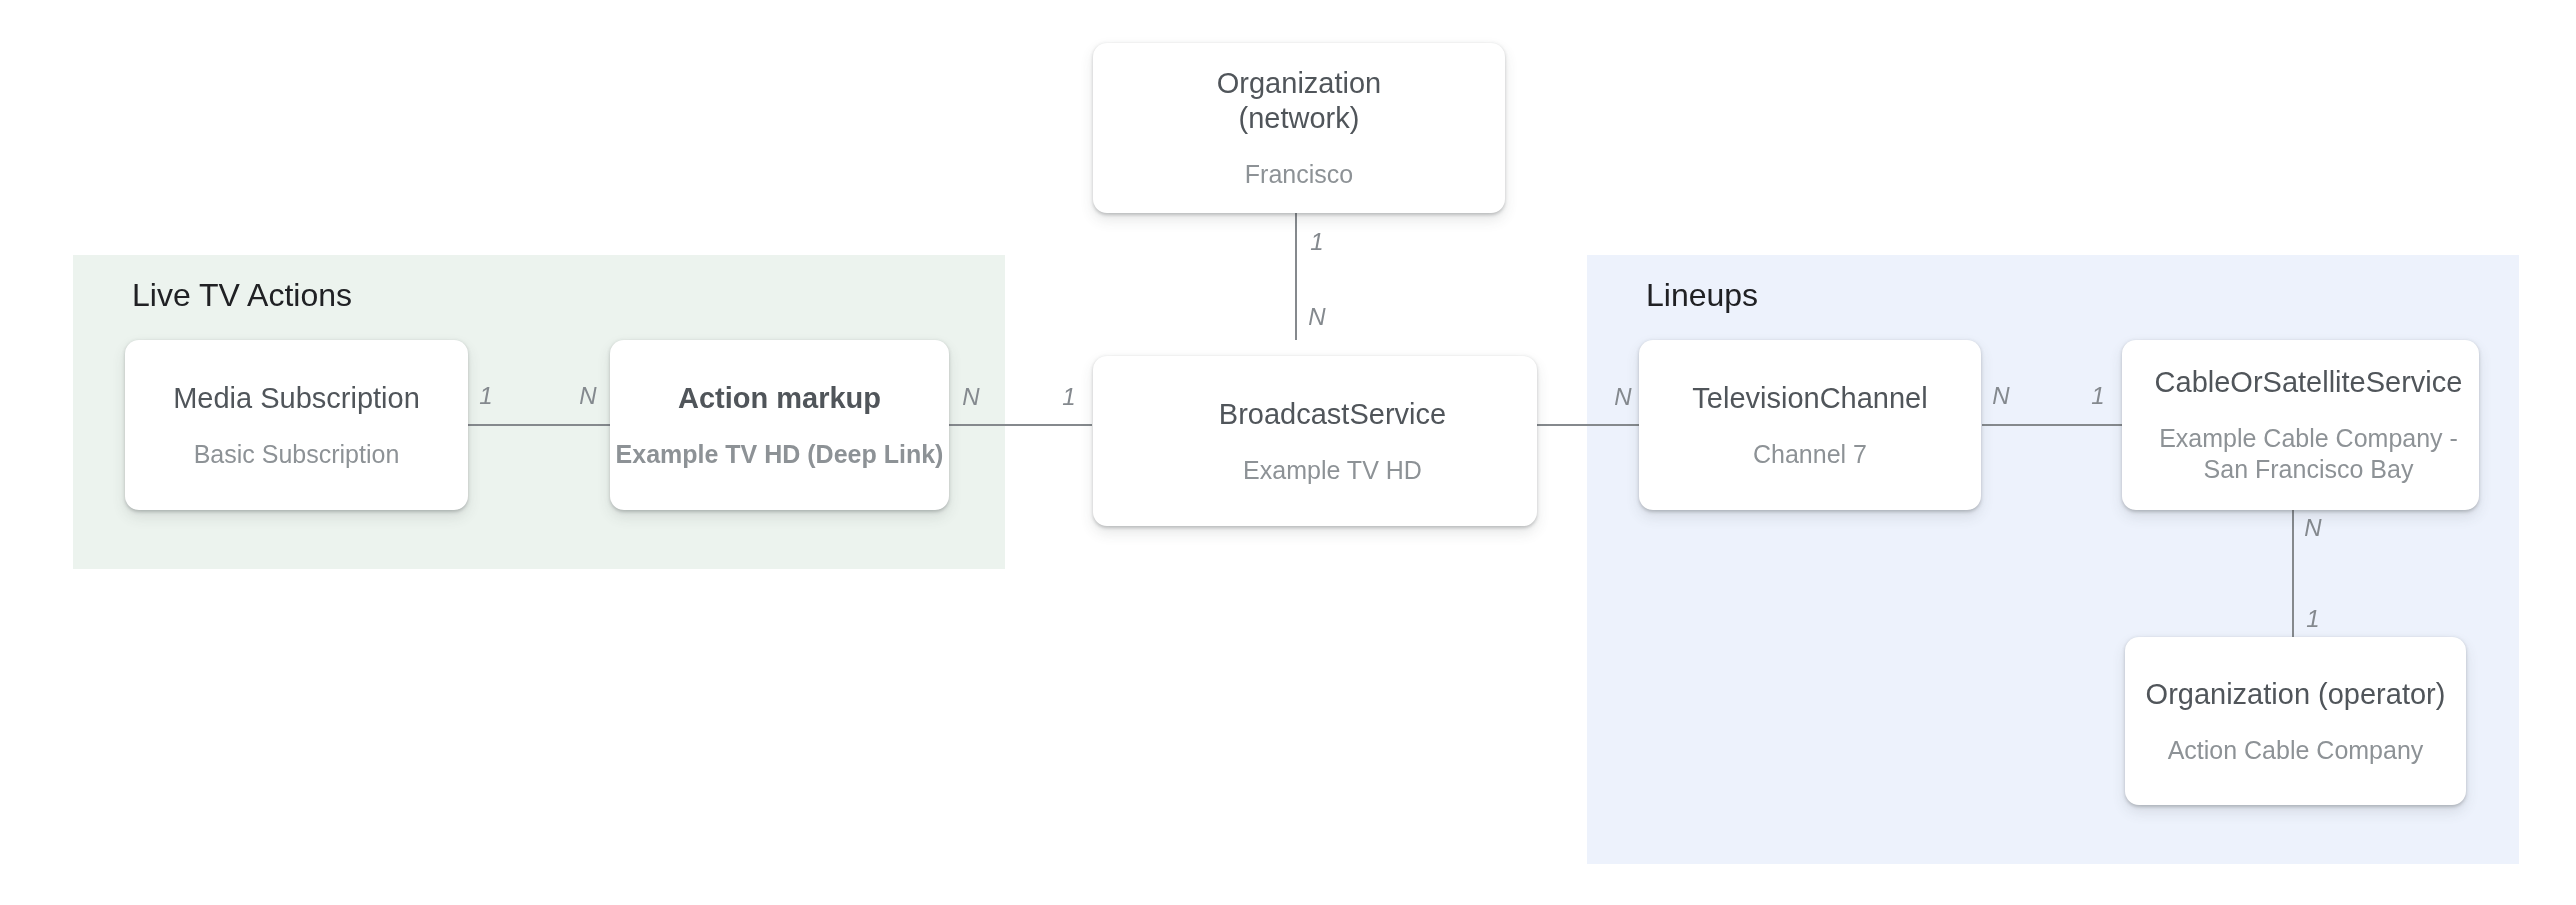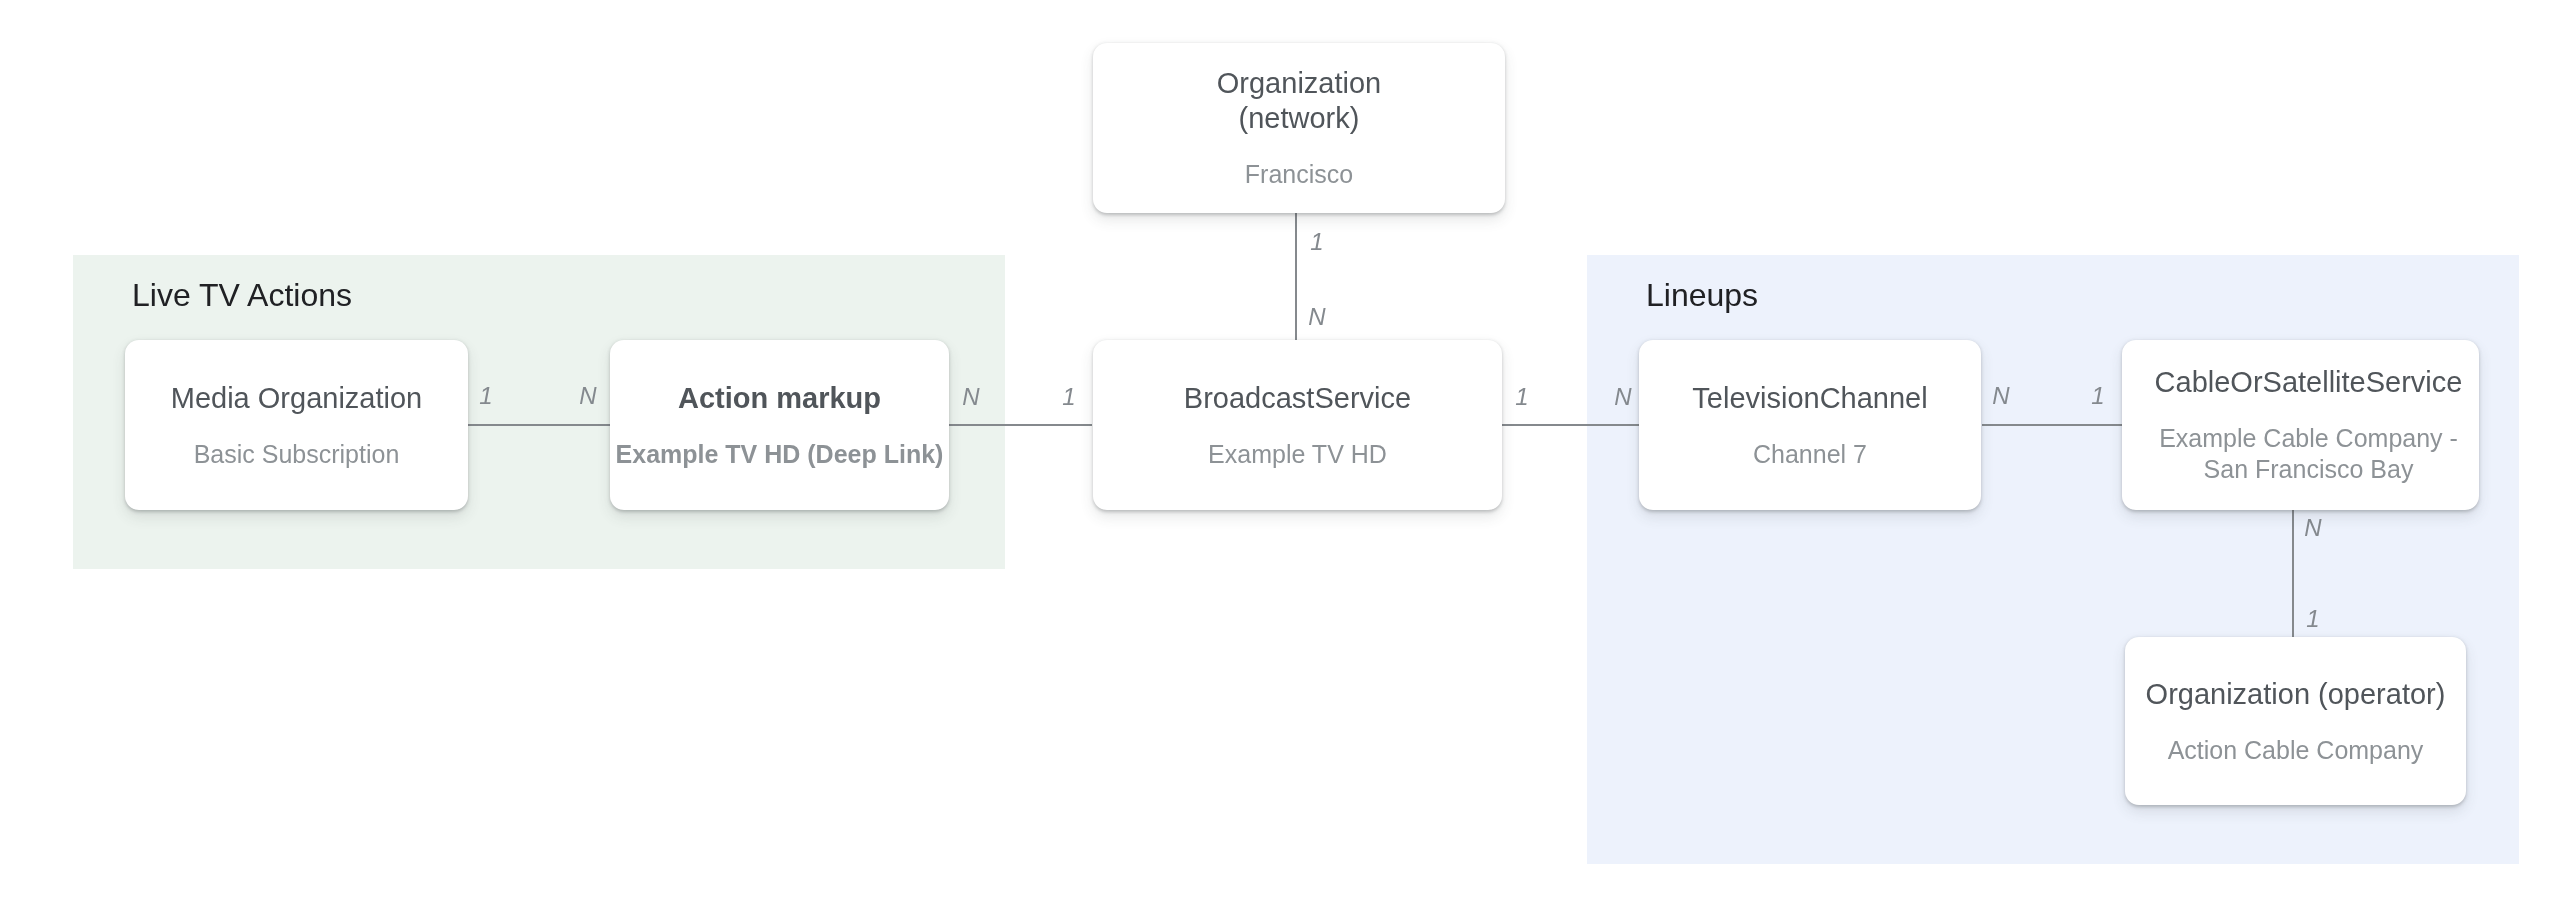--- a/index.html
+++ b/index.html
@@ -59,21 +59,21 @@
     border-radius: 14px;
     box-shadow: 0 1.8px 3.5px rgba(60,64,67,0.28), 0 6.2px 14px rgba(60,64,67,0.12);
     display: flex; flex-direction: column;
     align-items: center; justify-content: center;
     gap: 23px;
     text-align: center;
   }
   .n-org-network { left: 1093px; top: 43px;  width: 412px; height: 170px; }
   .n-media       { left: 125px;  top: 340px; width: 343px; height: 170px; }
   .n-action      { left: 610px;  top: 340px; width: 339px; height: 170px; font-weight: bold; }
-  .n-broadcast   { left: 1093px; top: 340px; width: 409px; height: 170px; }
+  .n-broadcast   { left: 1093px; top: 356px; width: 409px; height: 170px; padding-left: 35px; }
   .n-tvchannel   { left: 1639px; top: 340px; width: 342px; height: 170px; }
   .n-cable       { left: 2122px; top: 340px; width: 341px; height: 170px; padding-left: 16px; }
   .n-operator    { left: 2125px; top: 637px; width: 341px; height: 168px; }
 
   .node-title    { font-size: 29px; line-height: 35px; color: #50555a; }
   .node-subtitle { font-size: 25px; line-height: 31px; color: #8d9296; }
   .node-title span, .node-subtitle span { display: block; }
 </style>
 </head>
 <body>
@@ -112,21 +112,21 @@
       <span>Organization</span>
       <span>(network)</span>
     </div>
     <div class="node-subtitle">
       <span>Francisco</span>
     </div>
   </div>
 
   <div class="node n-media">
     <div class="node-title">
-      <span>Media Organization</span>
+      <span>Media Subscription</span>
     </div>
     <div class="node-subtitle">
       <span>Basic Subscription</span>
     </div>
   </div>
 
   <div class="node n-action">
     <div class="node-title">
       <span>Action markup</span>
     </div>

